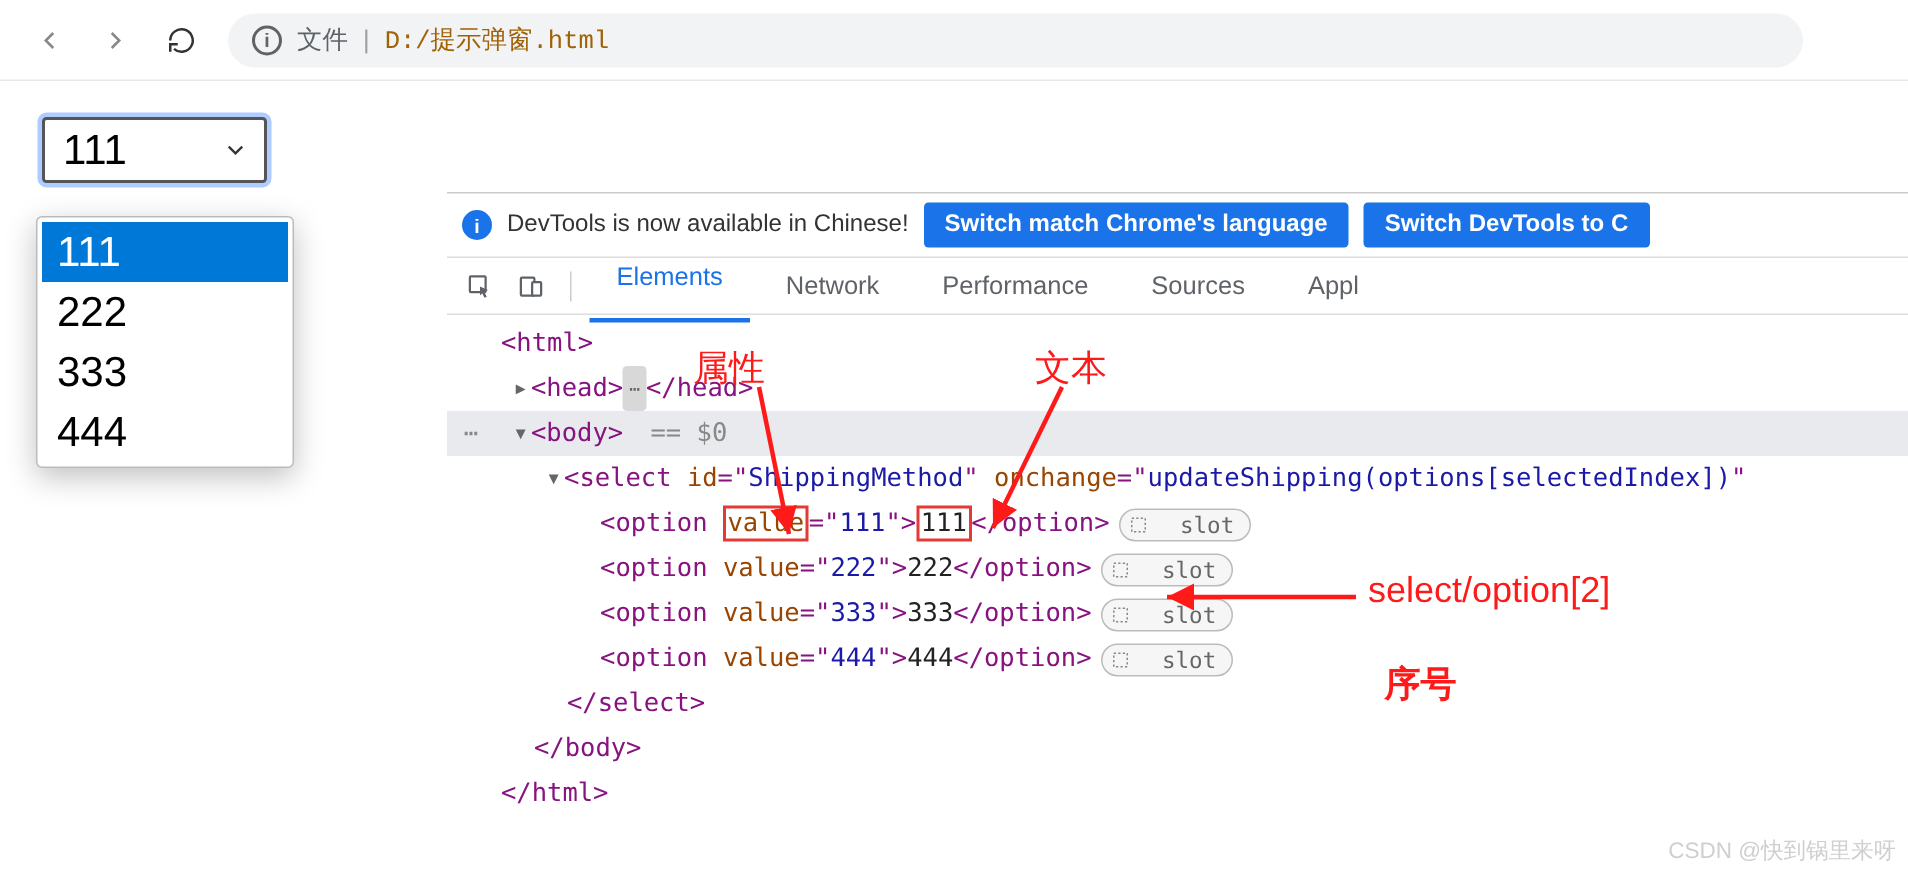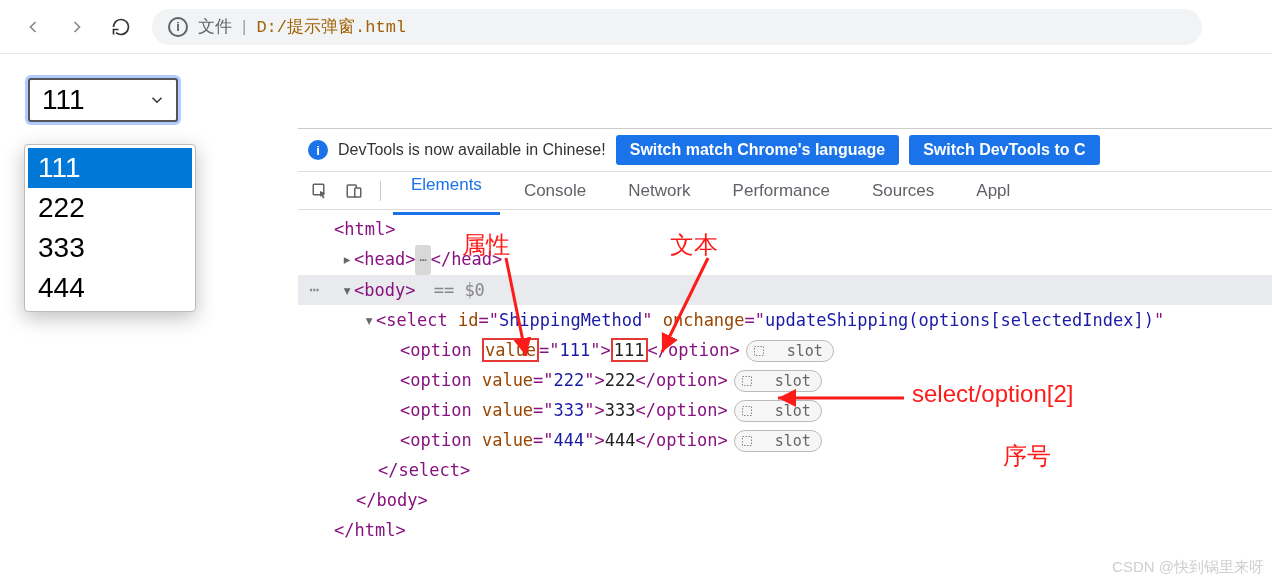--- a/index.html
+++ b/index.html
@@ -284,21 +284,20 @@
         </svg>
     </div>
     <div class="tool-icon">
       <svg viewBox="0 0 24 24" fill="none" stroke="#5f6368" stroke-width="2">
           <rect x="3" y="4" width="12" height="16" rx="1"></rect>
           <rect x="13" y="8" width="8" height="12" rx="1" fill="#fff"></rect>
         </svg>
     </div>
     <div class="sep"></div>
     <div class="tab active">Elements</div>
-    <div class="tab">Console</div>
     <div class="tab">Network</div>
     <div class="tab">Performance</div>
     <div class="tab">Sources</div>
     <div class="tab">Appl</div>
   </div>
 
   <div class="tree">
     <div class="row"><span class="p-tag">&lt;html&gt;</span></div>
     <div class="row indent1"><span class="tog">▸</span><span class="p-tag">&lt;head&gt;</span><span class="dots">⋯</span><span class="p-tag">&lt;/head&gt;</span></div>
     <div class="row indent1 sel">
@@ -336,23 +335,23 @@
           <span>slot</span>
         </span></div>
 
     <div class="row indent2"><span class="p-tag">&lt;/select&gt;</span></div>
     <div class="row indent1"><span class="p-tag">&lt;/body&gt;</span></div>
     <div class="row"><span class="p-tag">&lt;/html&gt;</span></div>
   </div>
 </div>
 
 <div class="anno" style="top:229px; left:462px;">属性</div>
-<div class="anno" style="top:229px; left:670px;">文本</div>
+<div class="anno" style="top:229px; left:690px;">文本</div>
 <div class="anno" style="top:380px; left:912px;">select/option[2]</div>
-<div class="anno" style="top:440px; left:1003px;">序号</div>
+<div class="anno" style="top:440px; left:923px;font-weight:bold;">序号</div>
 
 <svg class="arrow-svg" style="top:250px; left:468px;" width="80" height="120">
   <defs>
       <marker id="ah1" markerWidth="8" markerHeight="8" refX="6" refY="3" orient="auto">
         <path d="M0,0 L6,3 L0,6 Z" fill="#ff1a1a"></path>
       </marker>
     </defs>
   <line x1="38" y1="8" x2="58" y2="106" stroke="#ff1a1a" stroke-width="3" marker-end="url(#ah1)"></line>
 </svg>
 <svg class="arrow-svg" style="top:252px; left:650px;" width="90" height="110">

